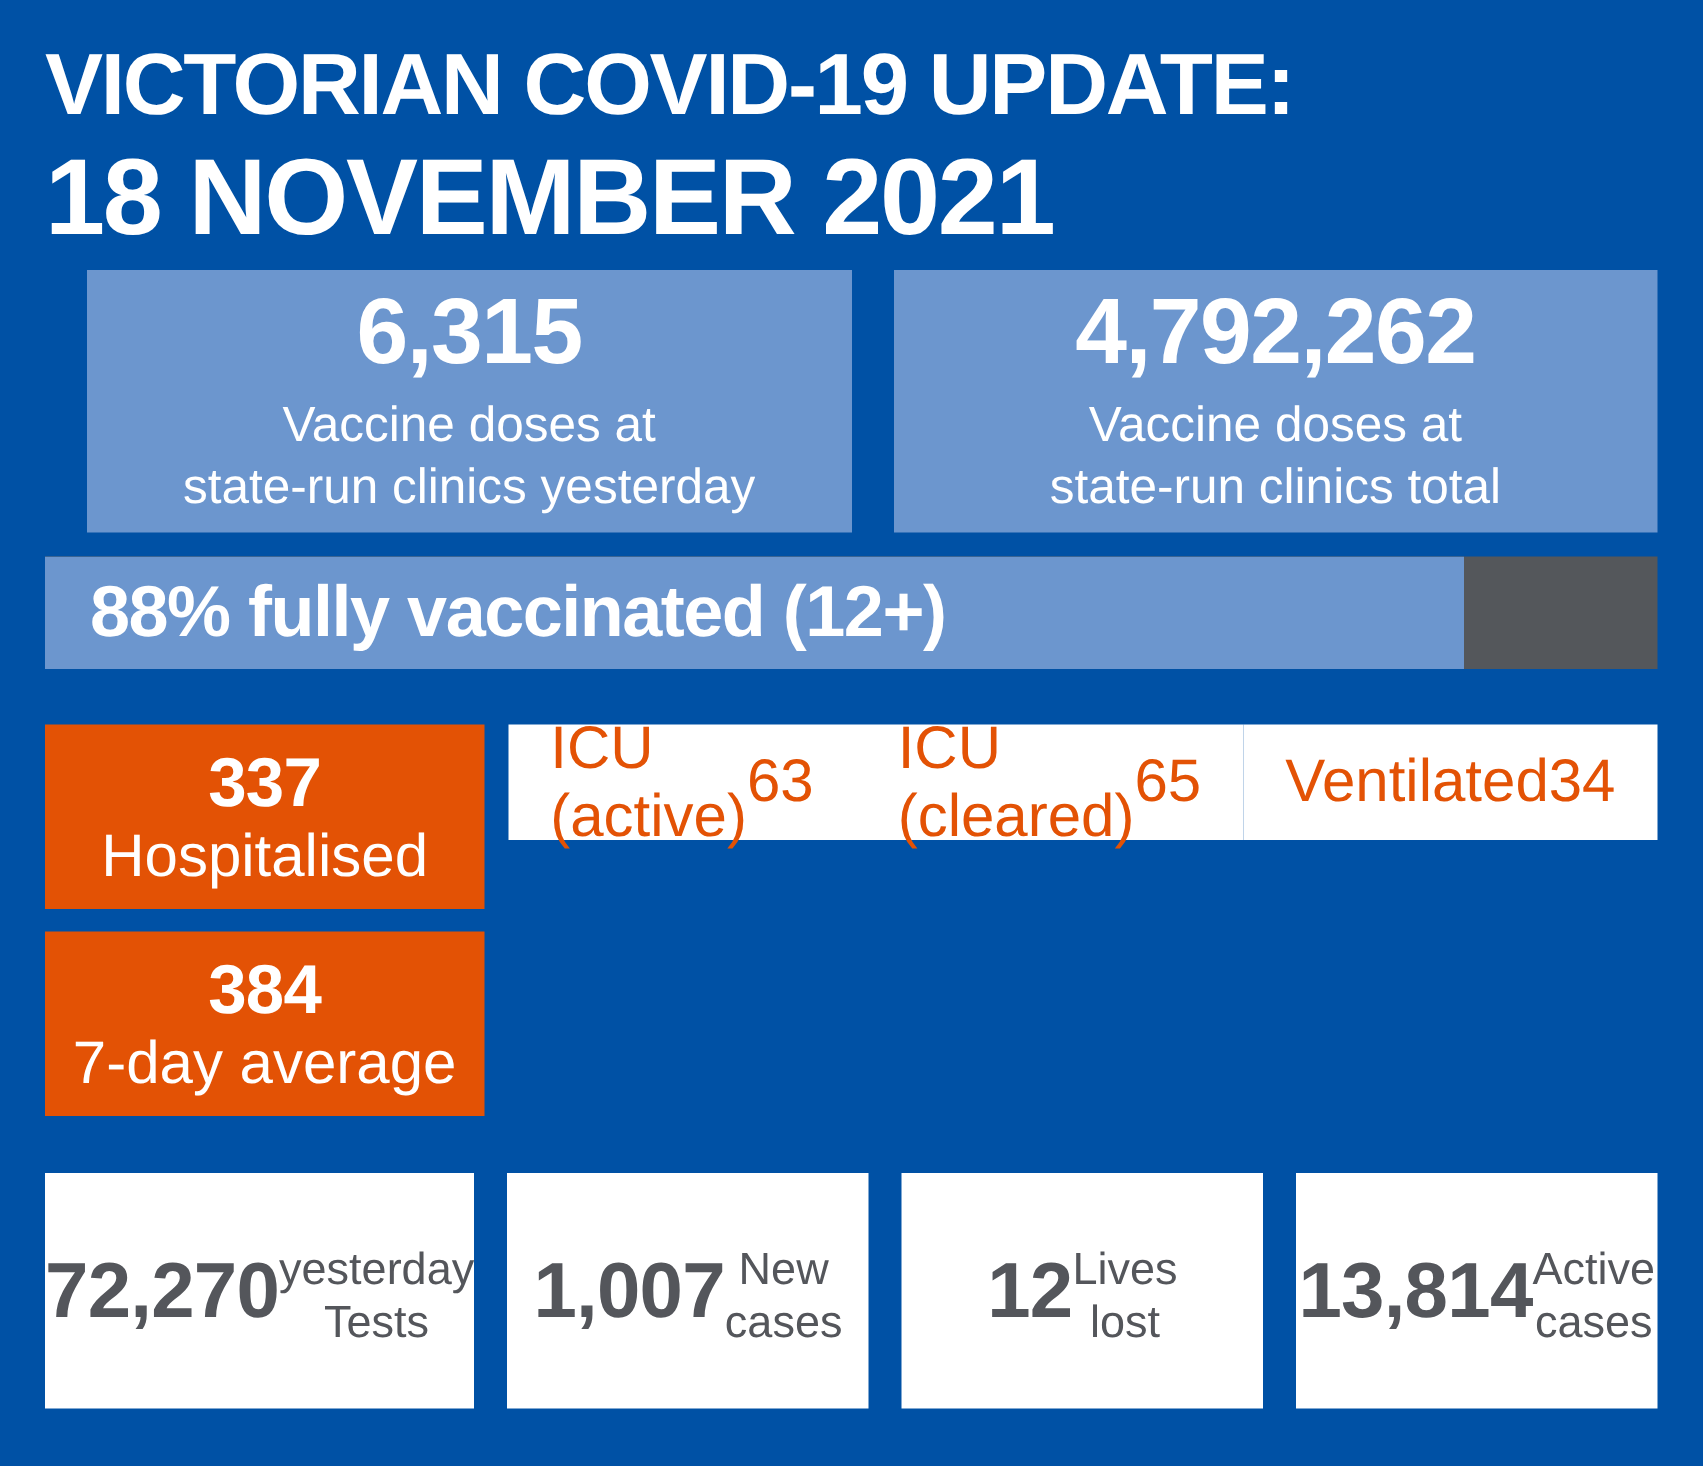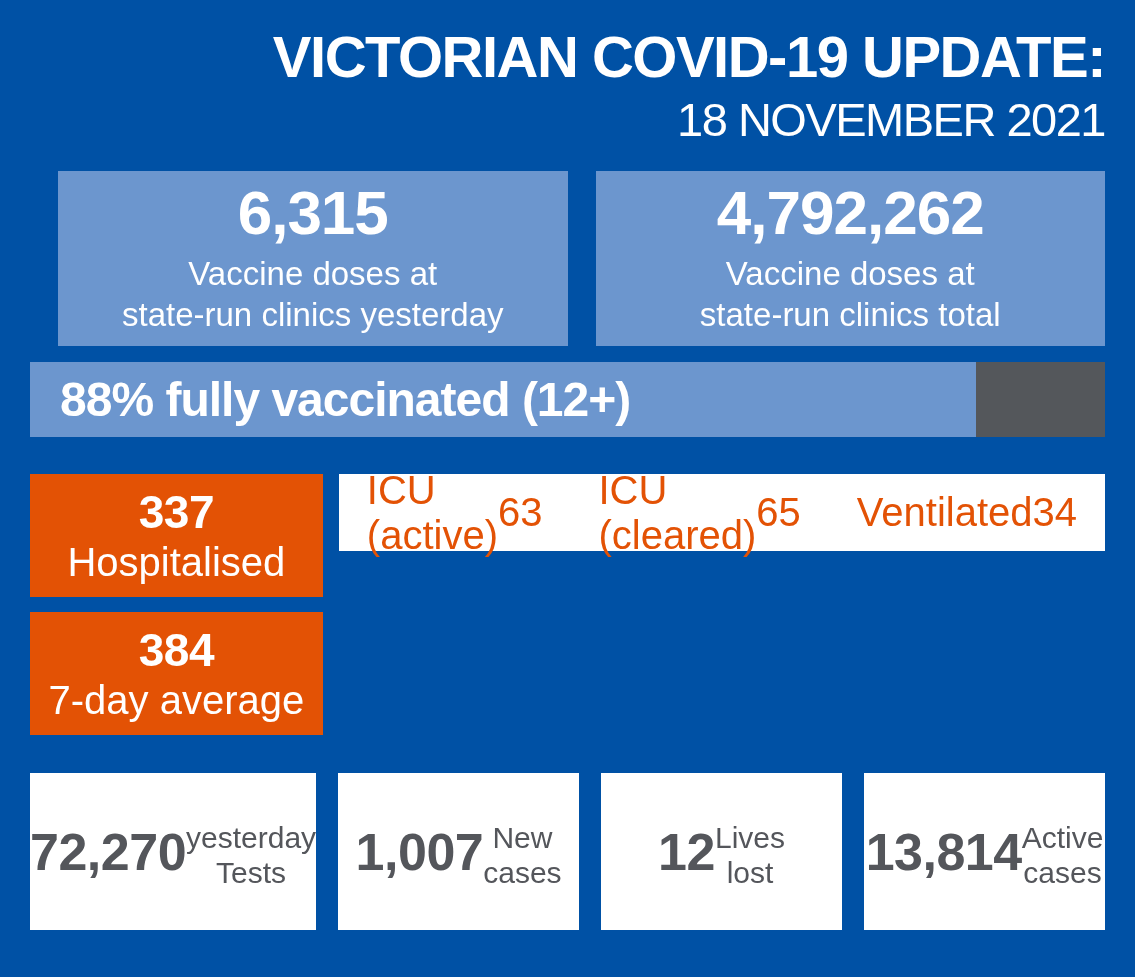--- a/index.html
+++ b/index.html
@@ -17,33 +17,33 @@
     font-family:"Liberation Sans", sans-serif;
     color:var(--white);
   }
   .poster{
     width:1135px;height:977px;
     padding:20px 30px 22px 30px;
     display:flex;flex-direction:column;
   }
 
   
-  .hdr{text-align:right;line-height:1;}
+  .hdr{text-align:left;line-height:1;}
   .title1{
     font-size:58px;font-weight:800;letter-spacing:-1.5px;
     margin-top:8px;
   }
   .title2{
-    font-size:47px;font-weight:400;letter-spacing:-1.5px;
+    font-size:72px;font-weight:700;letter-spacing:-1.5px;
     margin-top:10px;
   }
 
   
   .vax-row{
-    margin-top:28px;
+    margin-top:12px;
     display:grid;grid-template-columns:1fr 1fr;gap:28px;padding-left:28px;
   }
   .vax-card{
     background:var(--panel-blue);
     height:175px;
     display:flex;flex-direction:column;align-items:center;justify-content:center;
     text-align:center;
   }
   .vax-card .big{font-size:62px;font-weight:800;line-height:1;letter-spacing:-1px;}
   .vax-card .lbl{font-size:33px;font-weight:400;line-height:1.22;margin-top:10px;}

